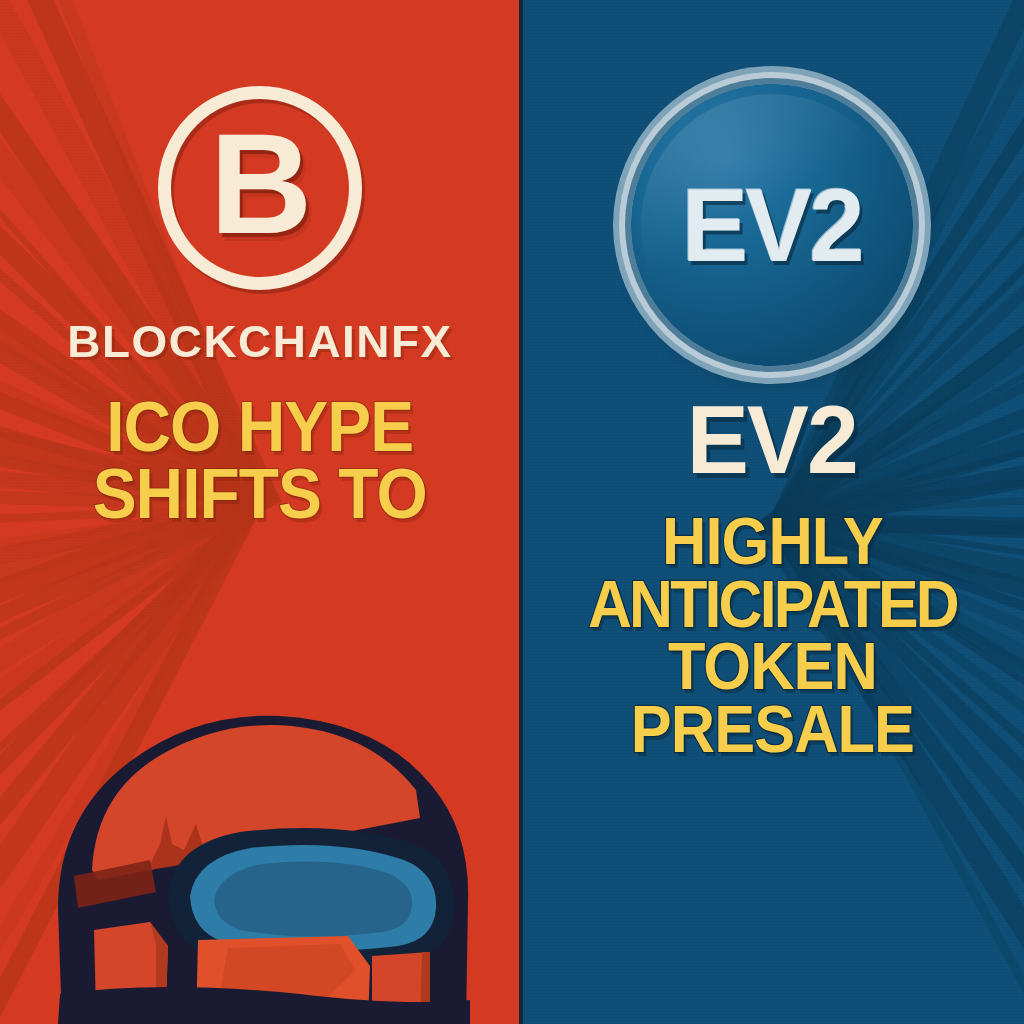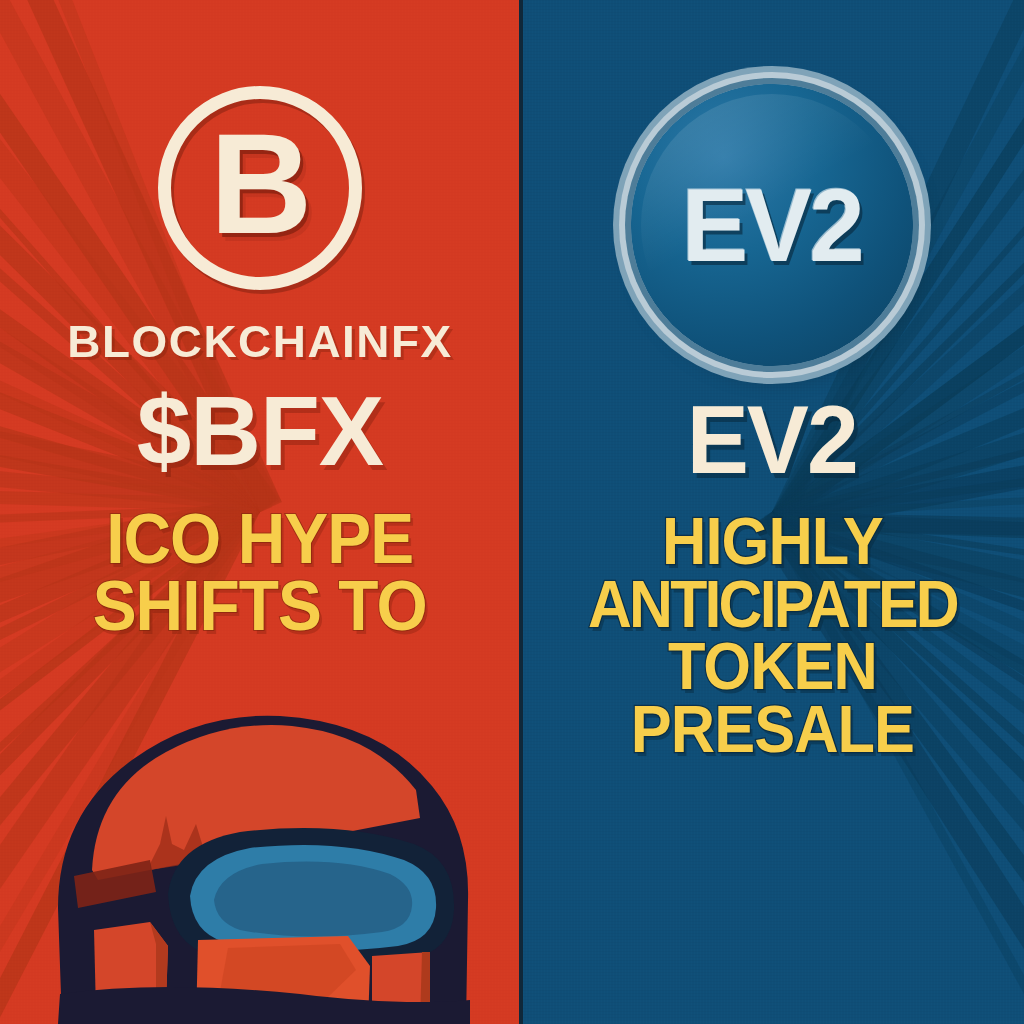--- a/index.html
+++ b/index.html
@@ -206,21 +206,20 @@
     <div class="grain"></div>
 
     <div class="left-content">
 
       <div class="bfx-logo">
         <span class="glyph">B</span>
       </div>
 
       <div class="brandname">BLOCKCHAINFX</div>
 
-      <div class="ticker">$BFX</div>
 
       <div class="left-tagline">
         <span class="ln">ICO HYPE</span>
         <span class="ln">SHIFTS TO</span>
       </div>
 
     </div>
 
     <svg class="helmet" viewBox="0 0 520 330">
       <defs>

